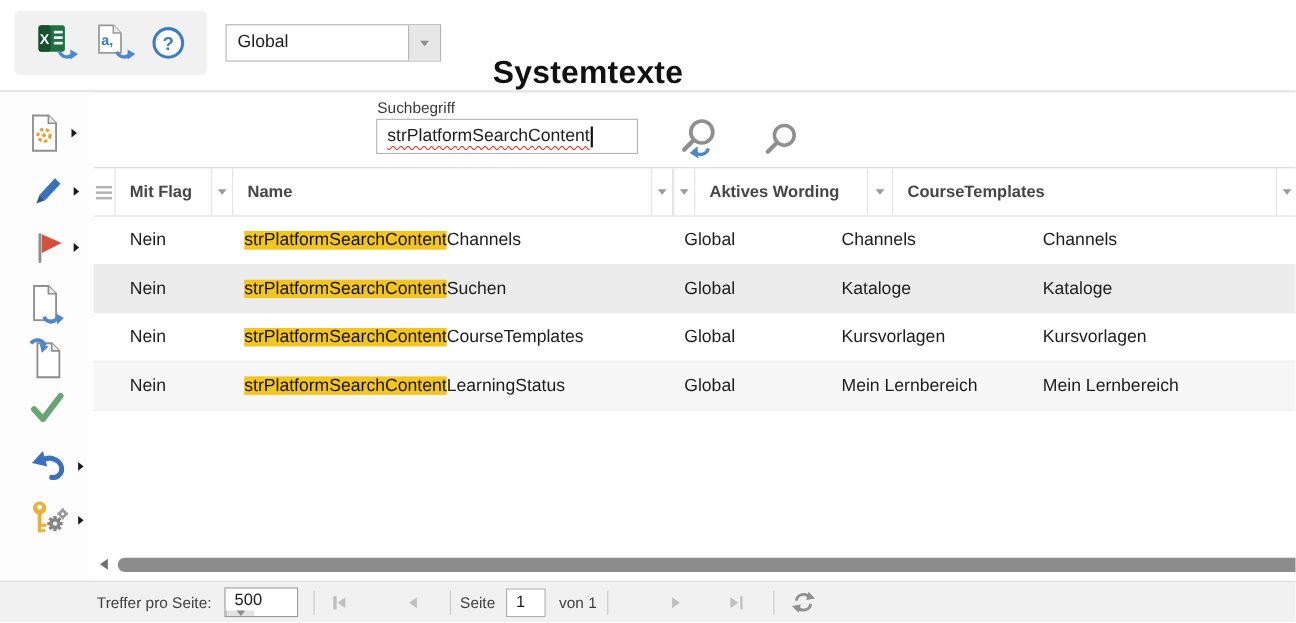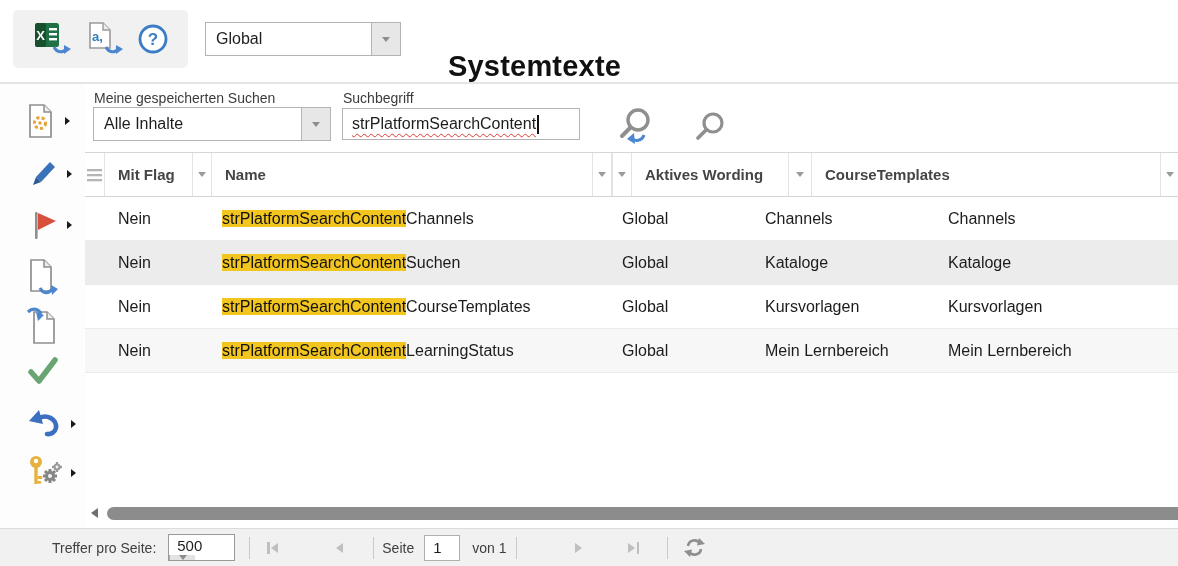--- a/index.html
+++ b/index.html
@@ -84,21 +84,21 @@
 
   
   .hscroll { position:absolute; left:85px; top:505px; width:1093px; height:16px; display:flex; align-items:center; }
   .hs-arrow { margin-left:6px; cursor:pointer; }
   .hs-thumb { margin-left:9px; flex:1; height:13px; background:#8c8c8c; border-radius:7px 0 0 7px; cursor:grab; }
 
   
   .footer {
     position:absolute; left:0; top:528px; width:1178px; height:38px;
     background:#f1f1f1; border-top:1px solid #dcdcdc;
-    display:flex; align-items:center; padding-left:52px; font-size:14px; color:#3e3e3e;
+    display:flex; align-items:center; padding-left:88px; font-size:14px; color:#3e3e3e;
   }
   .pp-select { width:67px; height:27px; margin-left:12px; border-color:#9a9a9a;flex-direction:column; }
   .pp-select .select-value { font-size:15px; padding-left:8px; }
   .pp-select .select-btn { width:26px; background:#e3e3e3; border-left:1px solid #ababab; }
   .fsep { width:1px; height:22px; background:#c9c9c9; }
   .pager-btn { background:none; border:none; display:flex; align-items:center; gap:1.5px; cursor:default; }
   .page-input {
     width:36px; height:26px; margin-left:10px; border:1px solid #b0b0b0; background:#fff;
     font-family:"Liberation Sans", sans-serif; font-size:15px; color:#1d1d1d; padding-left:8px;
   }
@@ -220,27 +220,20 @@
           <line x1="31" y1="10" x2="31" y2="20"></line>
           <line x1="26" y1="15" x2="36" y2="15"></line>
         </g>
         <circle cx="31" cy="15" r="3.6" fill="#999"></circle>
         <circle cx="31" cy="15" r="1.4" fill="#f4f4f4"></circle>
       </svg>
       <i class="tri-flyout"></i>
     </div>
   </aside>
 
-  <label class="field-label" style="left:94px; top:90px">Meine gespeicherten Suchen</label>
-  <div class="select saved-select">
-    <span class="select-value">Alle Inhalte</span>
-    <span class="select-btn">
-        <i class="tri-down-sm"></i>
-      </span>
-  </div>
 
   <label class="field-label" style="left:343px; top:90px">Suchbegriff</label>
   <div class="term-input">
     <span class="squiggle">strPlatformSearchContent</span>
     <span class="caret"></span>
   </div>
 
   <button class="icon-btn btn-search-adv">
     <svg width="46" height="42" viewBox="0 0 46 42">
       <circle cx="26" cy="14" r="10" fill="none" stroke="#8f8f8f" stroke-width="3.4"></circle>

